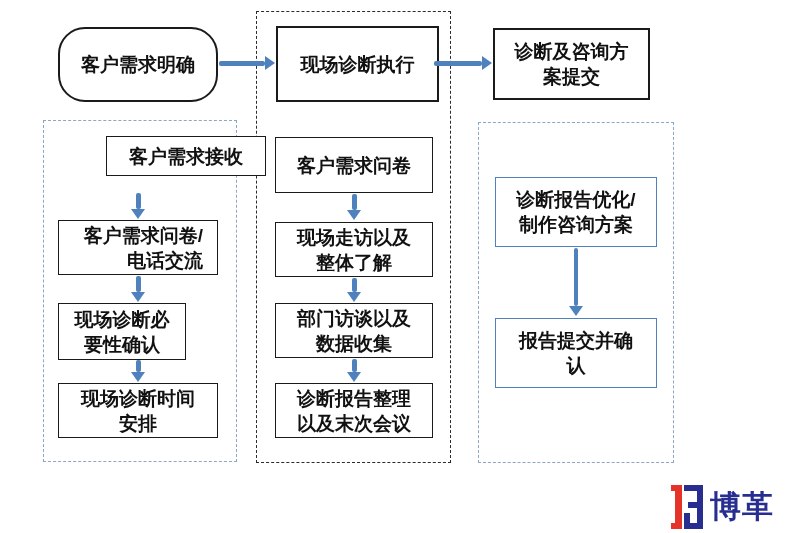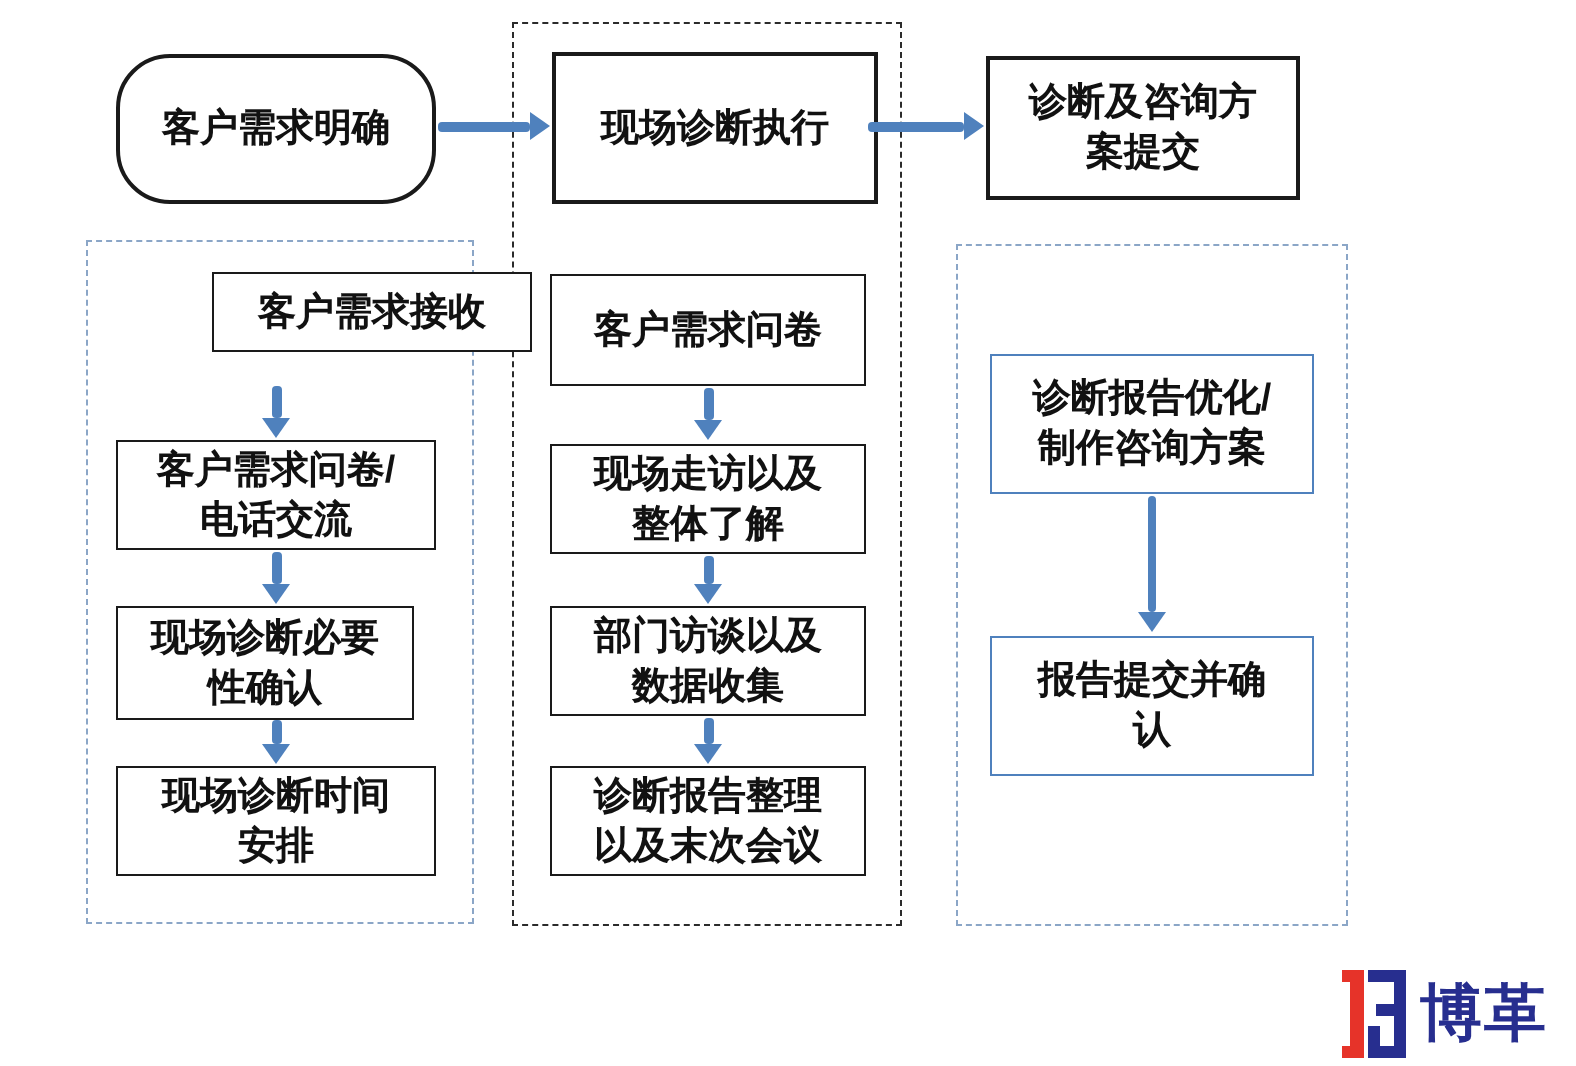--- a/index.html
+++ b/index.html
@@ -59,22 +59,22 @@
   <div class="harrow" style="left:219px;top:56px;width:56px;">
     <div class="shaft"></div>
     <div class="head"></div>
   </div>
   <div class="harrow" style="left:434px;top:56px;width:58px;">
     <div class="shaft"></div>
     <div class="head"></div>
   </div>
 
   <div class="box sbox" style="left:58px;top:136px;width:160px;height:40px;margin-left:48px;">客户需求接收</div>
-  <div class="box sbox" style="left:58px;top:220px;width:160px;height:55px;">客户需求问卷/电话交流</div>
-  <div class="box sbox" style="left:58px;top:303px;width:149px;height:57px;">现场诊断必要性确认</div>
+  <div class="box sbox" style="left:58px;top:220px;width:160px;height:55px;text-align:right;">客户需求问卷/电话交流</div>
+  <div class="box sbox" style="left:58px;top:303px;width:128px;height:57px;">现场诊断必要性确认</div>
   <div class="box sbox" style="left:58px;top:383px;width:160px;height:55px;">现场诊断时间安排</div>
 
   <div class="varrow" style="left:131px;top:193px;height:26px;">
     <div class="shaft"></div>
     <div class="head"></div>
   </div>
   <div class="varrow" style="left:131px;top:276px;height:26px;">
     <div class="shaft"></div>
     <div class="head"></div>
   </div>

